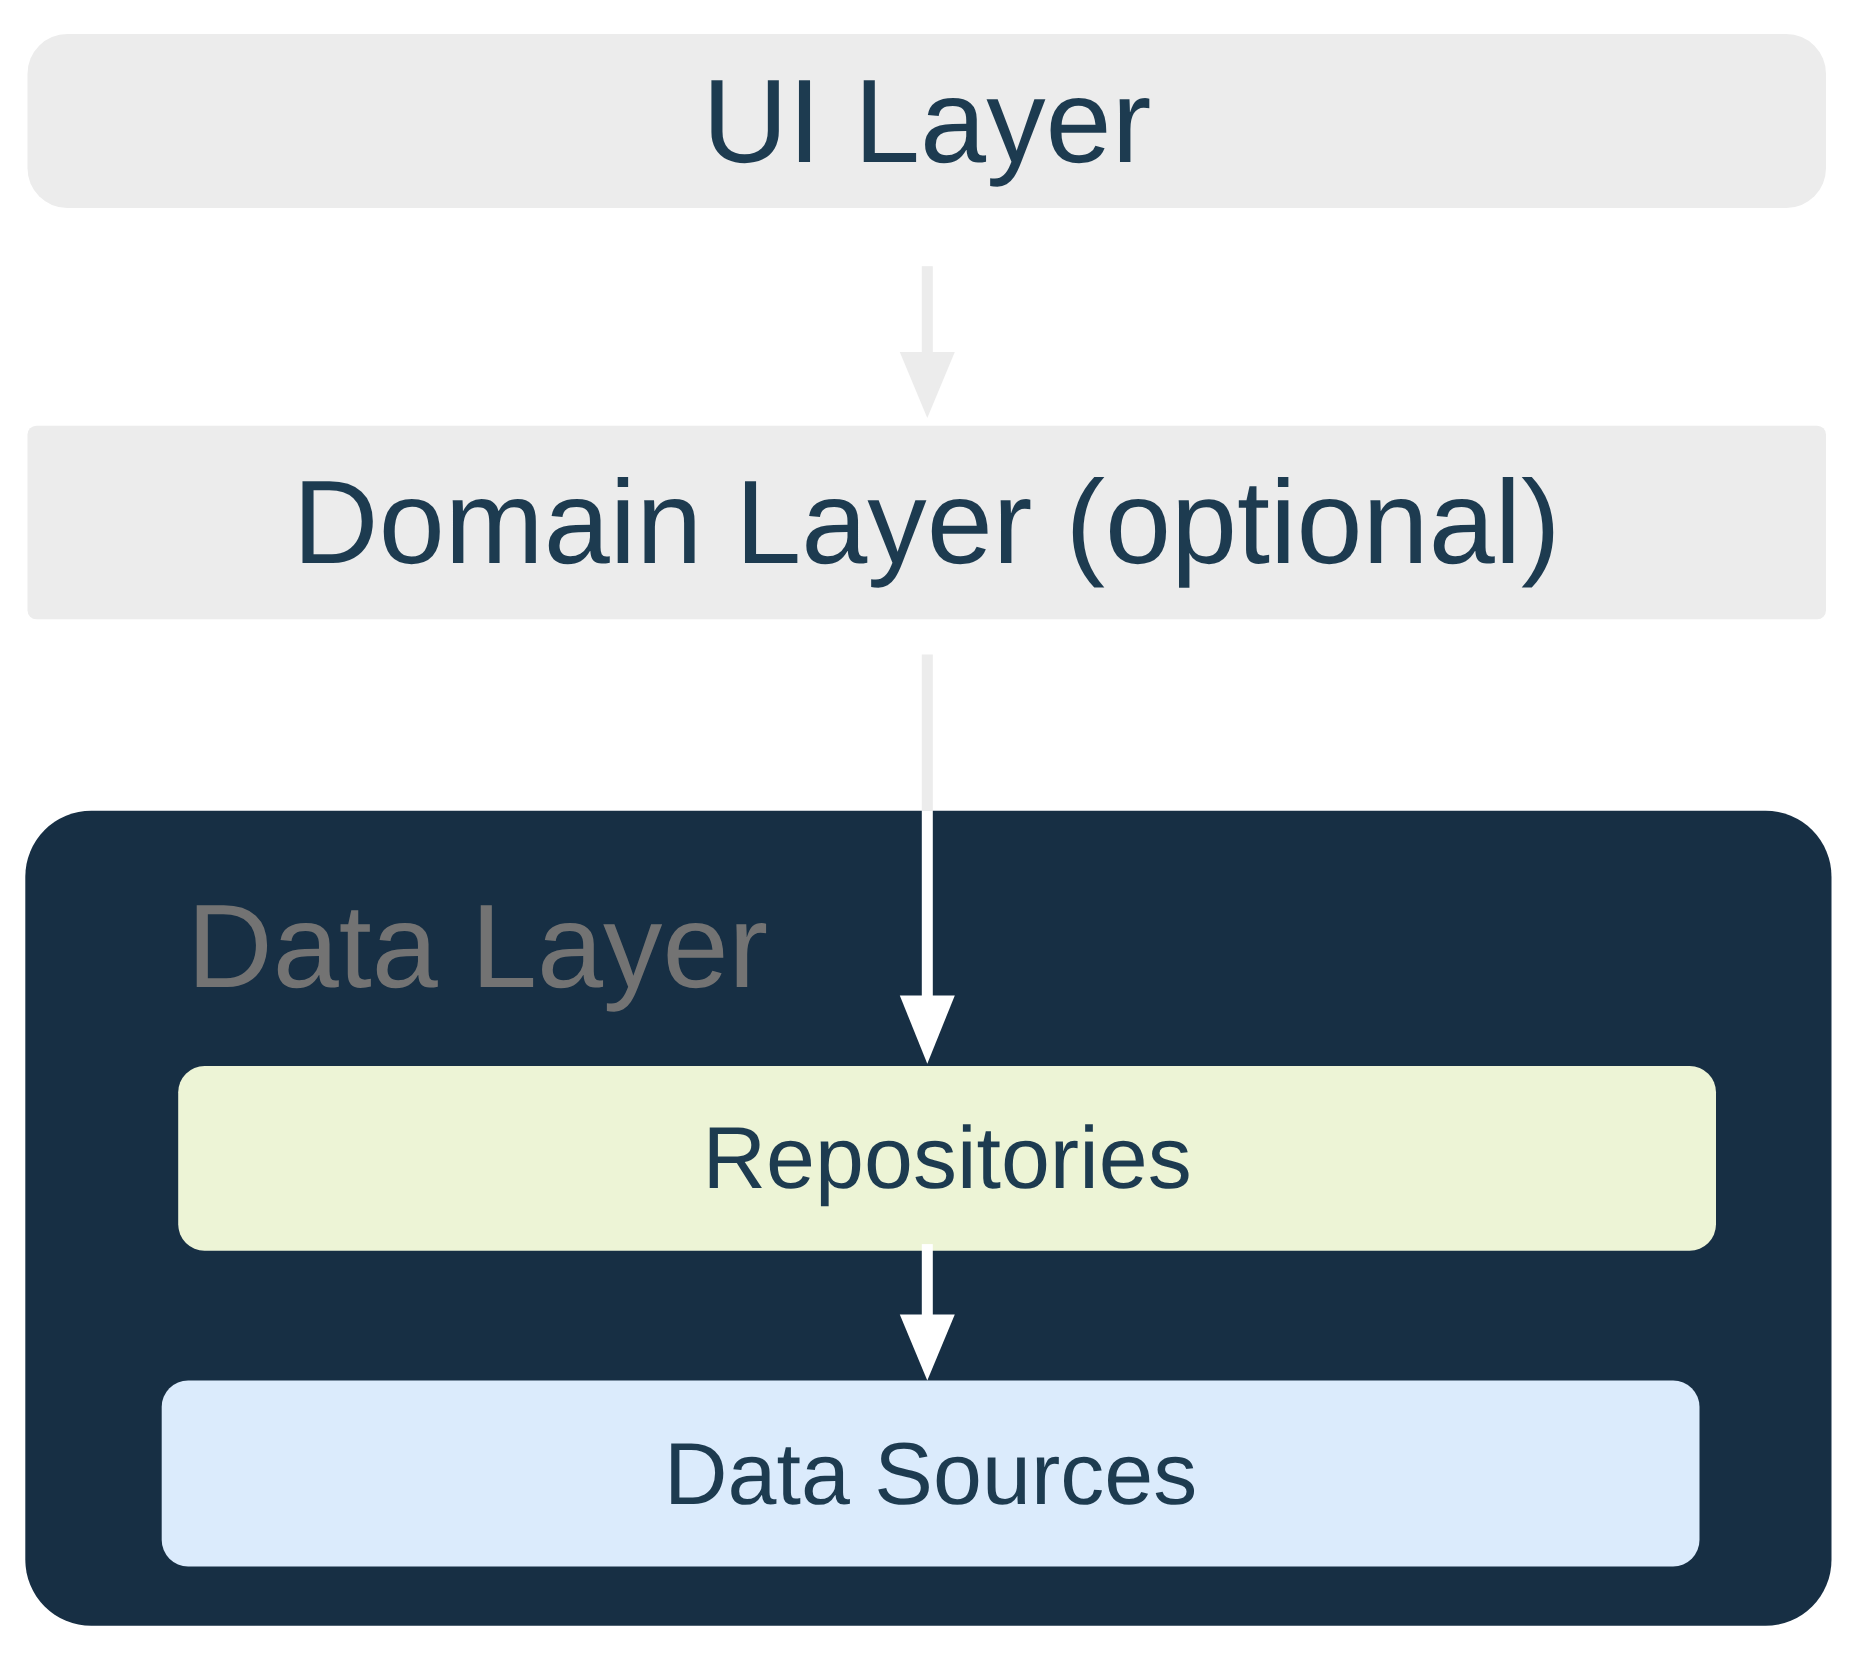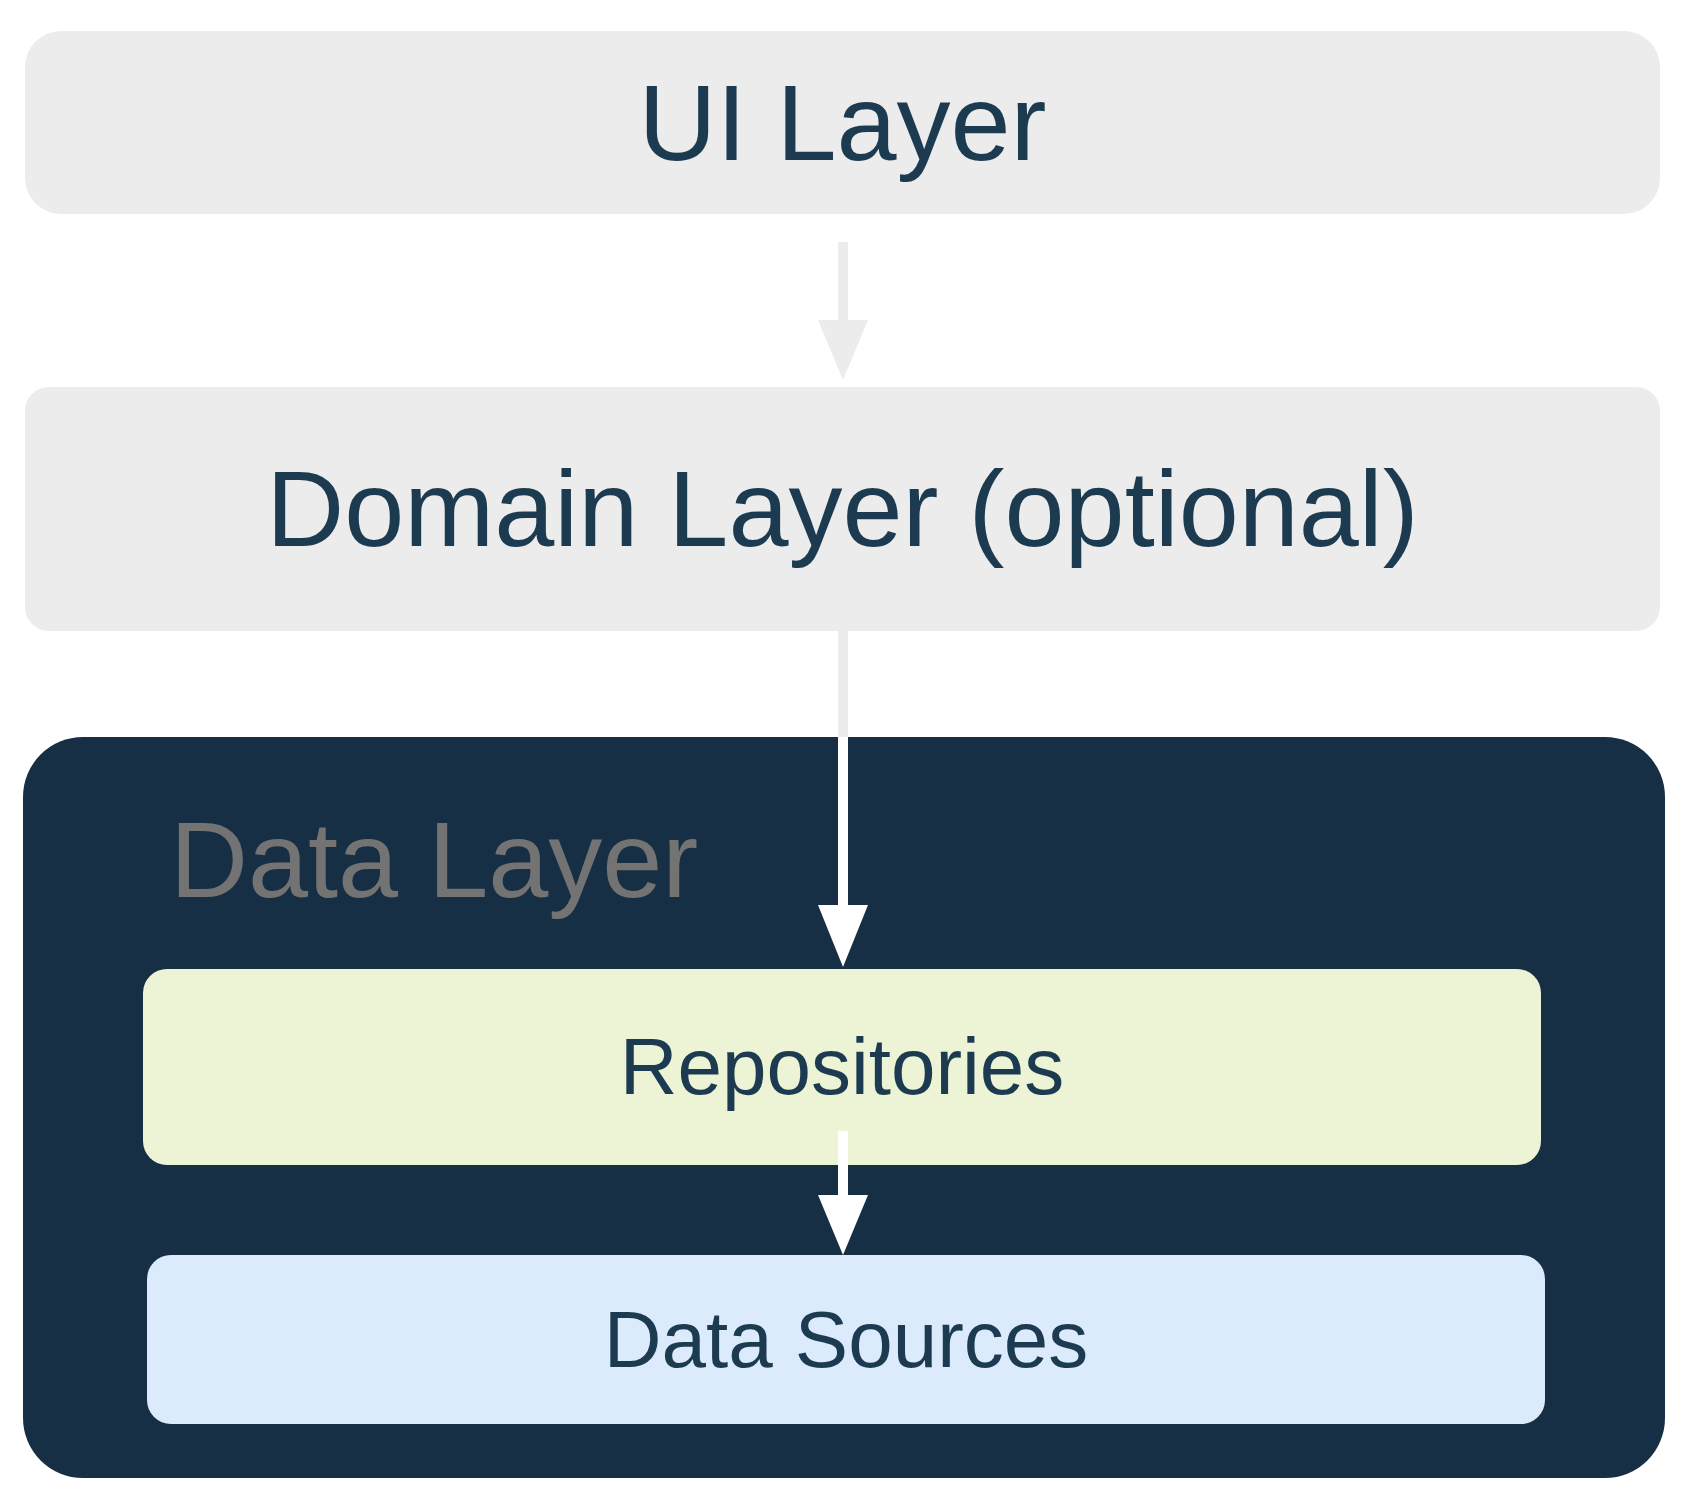--- a/index.html
+++ b/index.html
@@ -25,46 +25,46 @@
     box-sizing:border-box;
   }
   .layer-label{
     color:var(--text-navy);
     font-size:108px;
     line-height:1;
     letter-spacing:0px;
     white-space:nowrap;
   }
   .box-ui{
-    left:25px;top:31px;width:1635px;height:183px;
+    left:25px;top:31px;width:1635px;height:158px;
     background:var(--box-gray);border-radius:36px;
   }
   .box-domain{
-    left:25px;top:387px;width:1635px;height:244px;
-    background:var(--box-gray);border-radius:24px;
+    left:25px;top:387px;width:1635px;height:176px;
+    background:var(--box-gray);border-radius:8px;
   }
   .box-data-layer{
     left:23px;top:737px;width:1642px;height:741px;
     background:var(--dark-navy);border-radius:60px;
   }
   .data-layer-title{
     position:absolute;
     left:170px;top:782px;
     color:#737373;
     font-size:108px;line-height:1;
     white-space:nowrap;
     margin-top:24px;
   }
   .inner-label{
     color:var(--text-navy);
     font-size:80px;line-height:1;
     white-space:nowrap;
   }
   .box-repositories{
-    left:143px;top:969px;width:1398px;height:196px;
+    left:162px;top:969px;width:1398px;height:168px;
     background:var(--repositories-fill);border-radius:24px;
   }
   .box-data-sources{
     left:147px;top:1255px;width:1398px;height:169px;
     background:var(--data-sources-fill);border-radius:24px;
   }
   .arrow-part{position:absolute;}
   .stem{width:10px;}
   .head{
     width:0;height:0;

